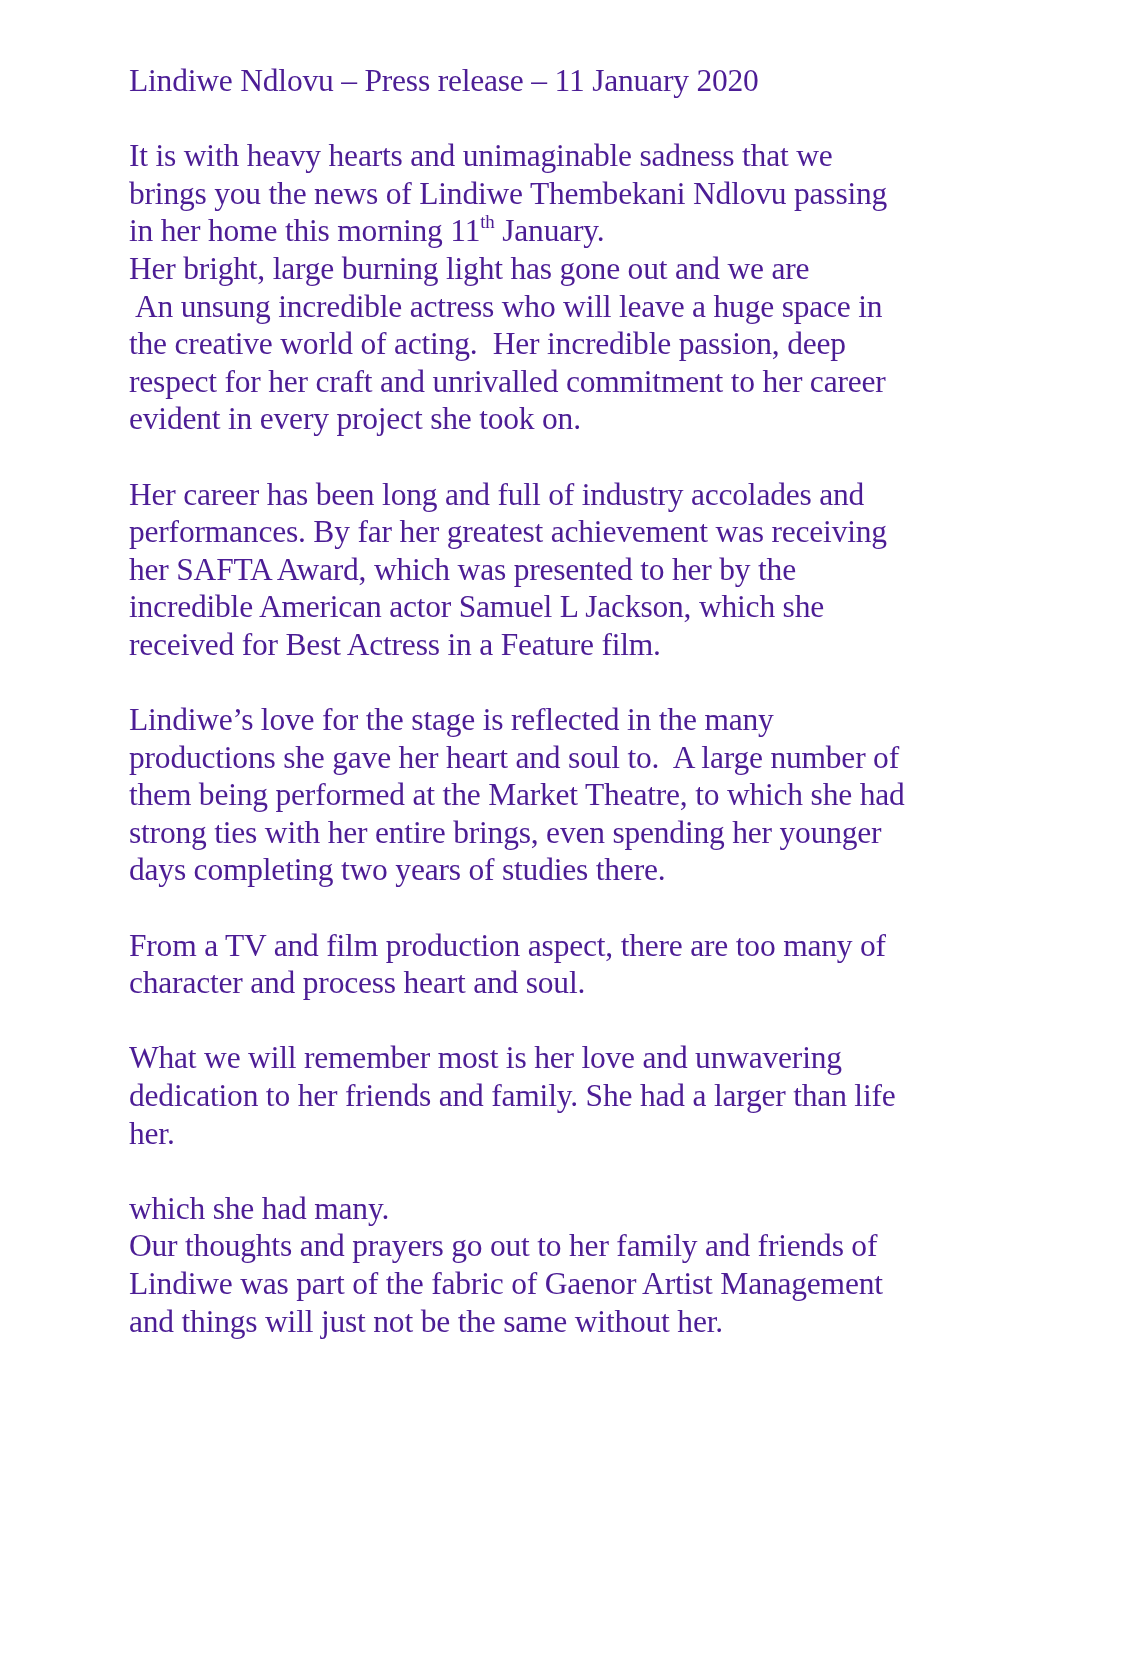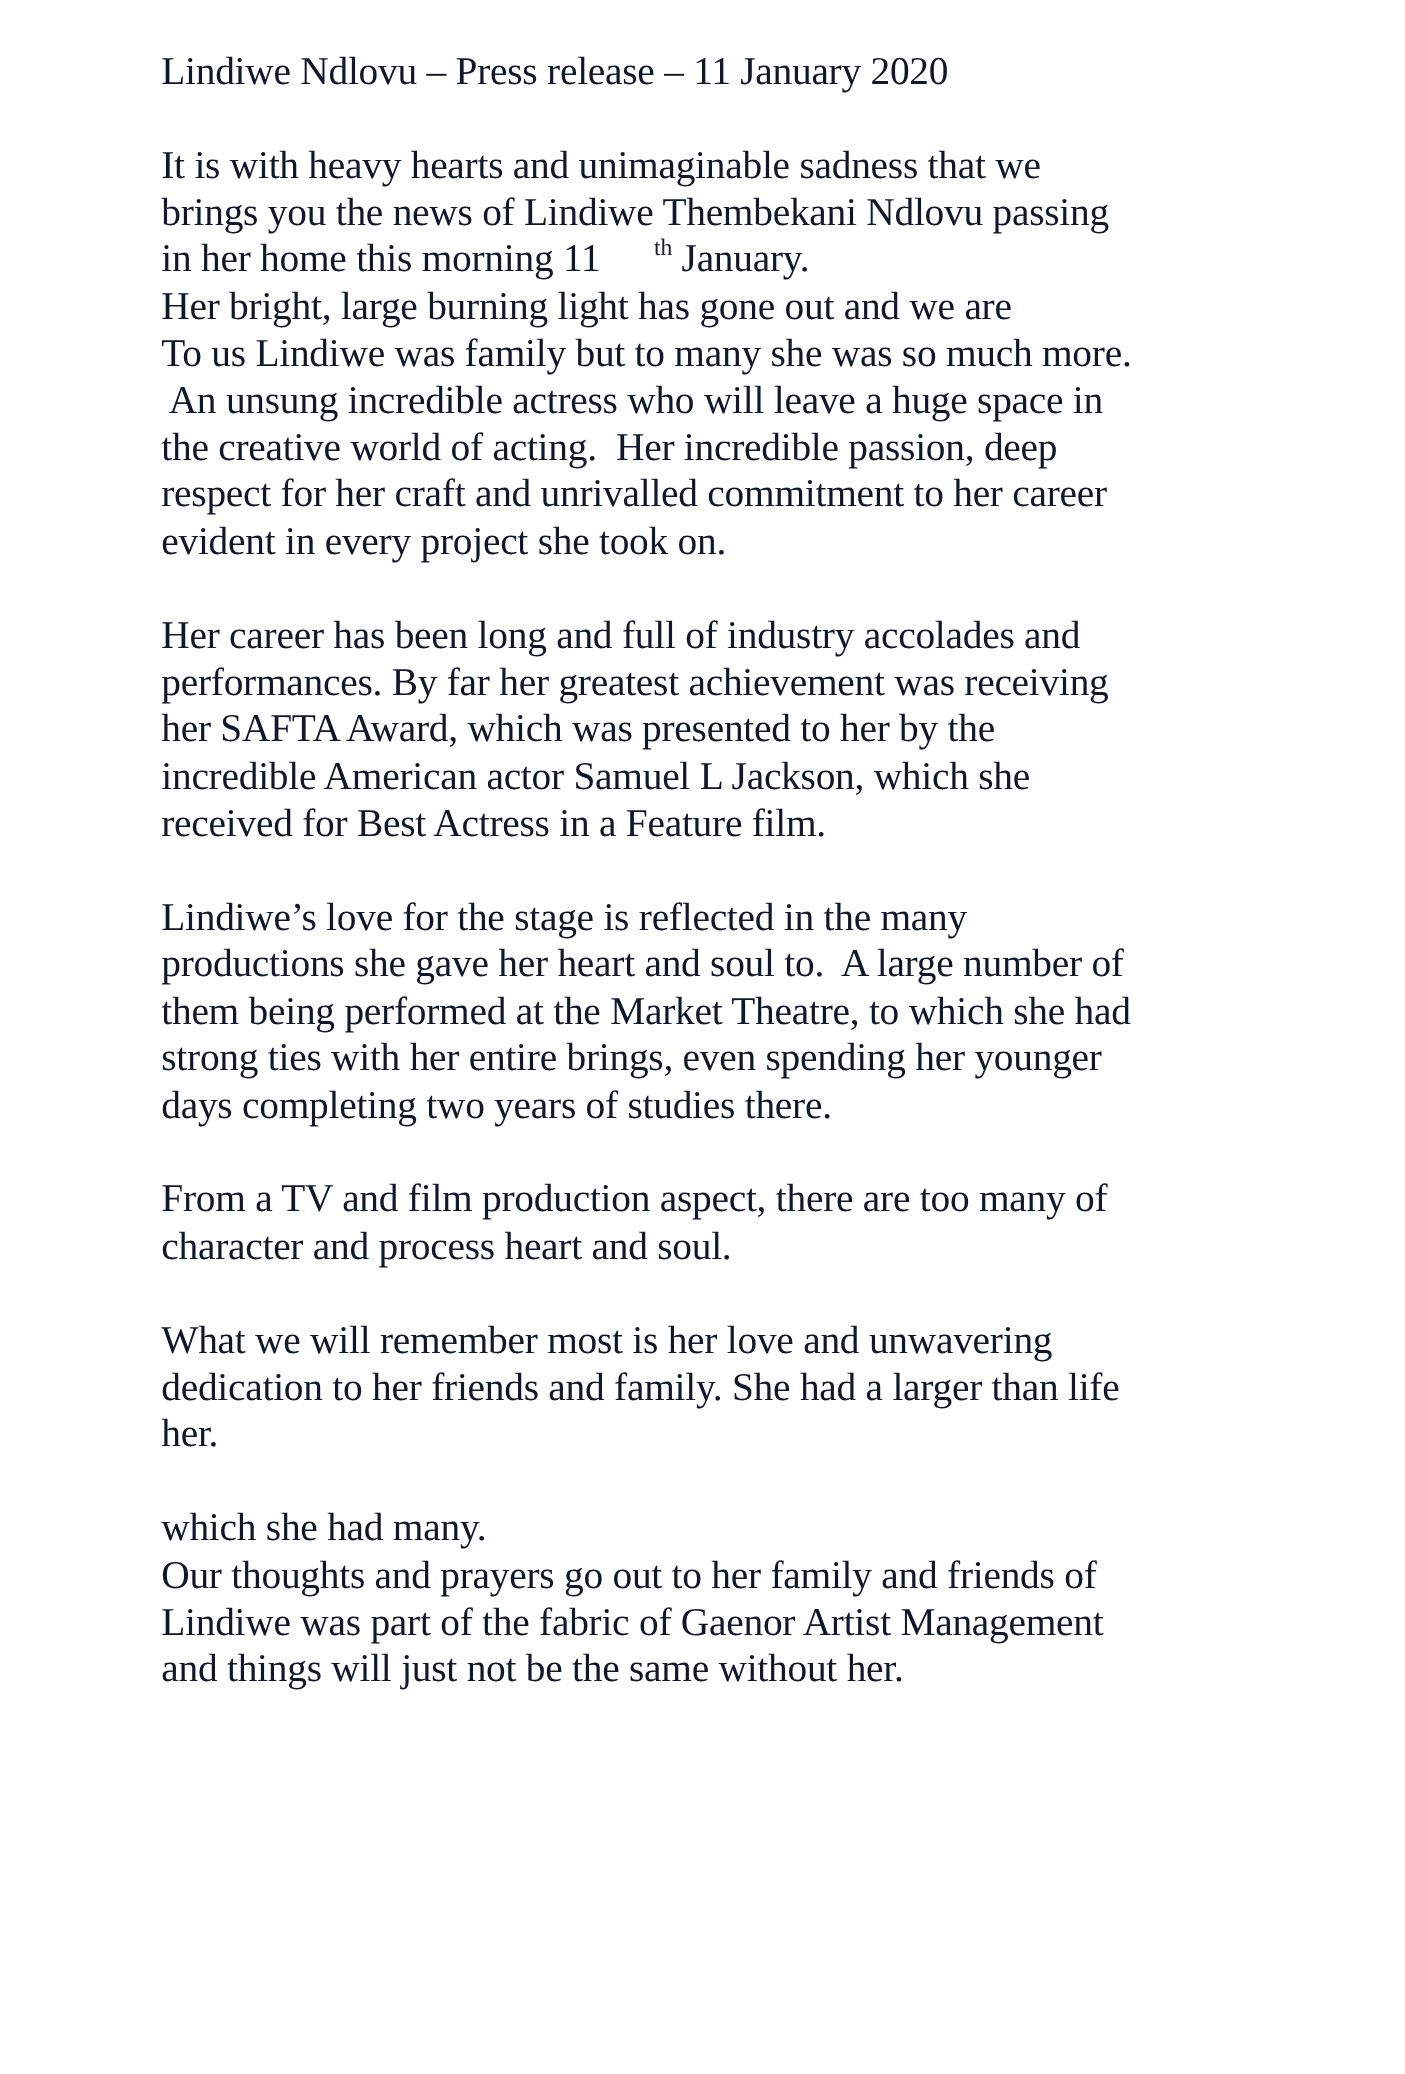--- a/index.html
+++ b/index.html
@@ -9,58 +9,56 @@
     }
     body {
       width: 1124px;
       height: 1659px;
       position: relative;
       overflow: hidden;
     }
     .page {
       position: absolute;
       left: 129px;
-      top: 38px;
+      top: 62px;
       width: 960px;
       font-family: "Liberation Serif", "DejaVu Serif", serif;
       font-size: 31.5px;
       line-height: 37.6px;
-      color: #0f172a;
+      color: #4c1d95;
       letter-spacing: -0.2px;
     }
     .line {
       display: block;
       white-space: pre;
       height: 37.6px;
     }
     .blank {
       display: block;
       height: 37.6px;
     }
     sup {
       font-size: 60%;
       line-height: 0;
       position: relative;
       top: -0.1em;
-      margin-left: 43px;
     }
   </style>
 </head>
 <body>
 
 <div class="page">
   <span class="line">Lindiwe Ndlovu – Press release – 11 January 2020</span>
   <span class="blank"></span>
 
   <div>
     <span class="line">It is with heavy hearts and unimaginable sadness that we</span>
     <span class="line">brings you the news of Lindiwe Thembekani Ndlovu passing</span>
     <span class="line"><span>in her home this morning 11</span><sup>th</sup><span> January.</span></span>
     <span class="line">Her bright, large burning light has gone out and we are</span>
-    <span class="line">To us Lindiwe was family but to many she was so much more.</span>
     <span class="line"> An unsung incredible actress who will leave a huge space in</span>
     <span class="line">the creative world of acting.  Her incredible passion, deep</span>
     <span class="line">respect for her craft and unrivalled commitment to her career</span>
     <span class="line">evident in every project she took on.</span>
   </div>
   <span class="blank"></span>
 
   <div>
     <span class="line">Her career has been long and full of industry accolades and</span>
     <span class="line">performances. By far her greatest achievement was receiving</span>

